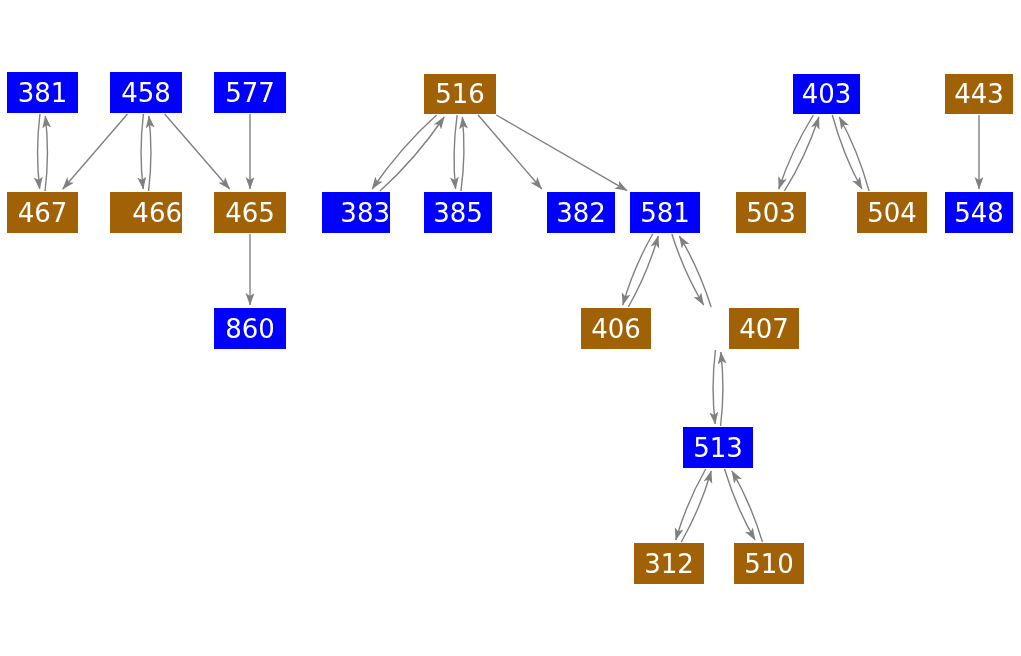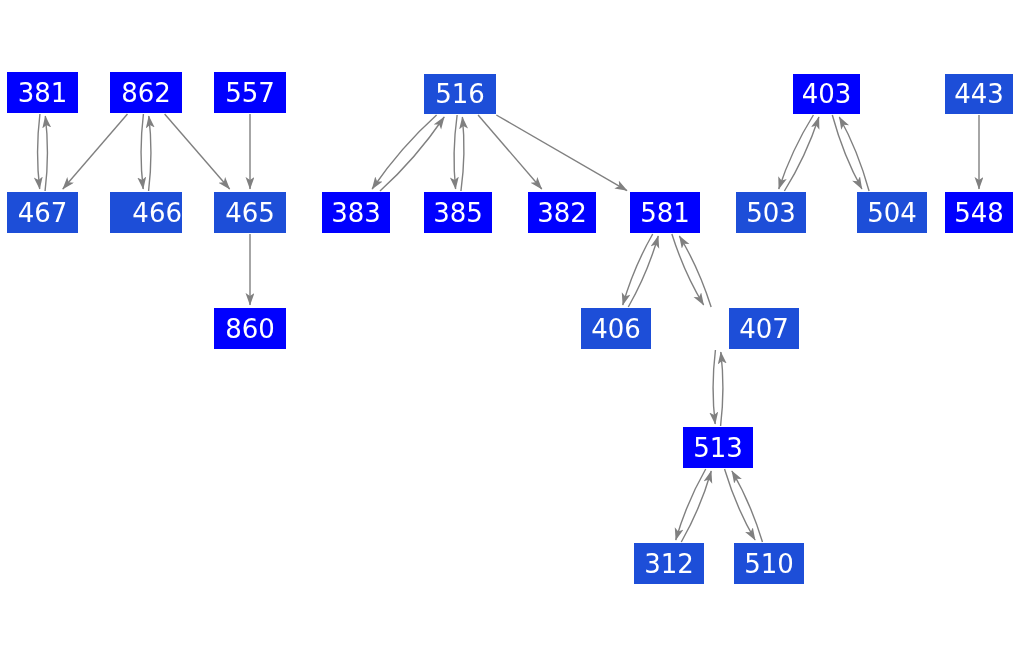--- a/index.html
+++ b/index.html
@@ -6,21 +6,21 @@
   html,body{margin:0;padding:0;background:#ffffff;}
   body{width:1021px;height:656px;overflow:hidden;
        font-family:"DejaVu Sans","Liberation Sans",sans-serif;}
   #stage{position:relative;width:851px;height:656px;background:#fff;}
   #edges{position:absolute;left:0;top:0;width:1021px;height:656px;}
   .node{position:absolute;display:flex;align-items:center;justify-content:center;
         color:#ffffff;font-size:26px;line-height:1;letter-spacing:0px;
         font-family:"DejaVu Sans","Liberation Sans",sans-serif;
         user-select:none;}
   .node.blue{background:#0000ff;}
-  .node.red{background:#1d4ed8;}
+  .node.red{background:#a16207;}
 </style>
 </head>
 <body>
 
 <div id="stage">
   <svg id="edges" viewBox="0 0 1021 656" xmlns="http://www.w3.org/2000/svg">
     <defs>
       <marker id="ah" markerWidth="10" markerHeight="10" refX="8.6" refY="3.2" orient="auto" markerUnits="strokeWidth">
         <path d="M0,0 L9,3.2 L0,6.4 L2.2,3.2 z" fill="#808080"></path>
       </marker>
@@ -55,47 +55,47 @@
         <path d="M832.2905405405405,115 Q843.64,156.16 861.9194178203763,189" marker-end="url(#ah)"></path>
         <path d="M869.0715894465894,191 Q857.86,150.34 839.3022719204828,117" marker-end="url(#ah)"></path>
         <path d="M979,115 L979,189" marker-end="url(#ah)"></path>
       </g>
   </svg>
   <div id="nodes">
       <div class="node blue" style="left: 7px; top: 72px; width: 71px; height: 41px;">
         <span>381</span>
       </div>
       <div class="node blue" style="left: 110px; top: 72px; width: 72px; height: 41px;">
-        <span>862</span>
+        <span>458</span>
       </div>
       <div class="node blue" style="left: 214px; top: 72px; width: 72px; height: 41px;">
-        <span>557</span>
+        <span>577</span>
       </div>
       <div class="node red" style="left: 7px; top: 192px; width: 71px; height: 41px;">
         <span>467</span>
       </div>
       <div class="node red" style="left: 110px; top: 192px; width: 72px; height: 41px; justify-content: flex-end;">
         <span>466</span>
       </div>
       <div class="node red" style="left: 214px; top: 192px; width: 72px; height: 41px;">
         <span>465</span>
       </div>
       <div class="node blue" style="left: 214px; top: 308px; width: 72px; height: 41px;">
         <span>860</span>
       </div>
       <div class="node red" style="left: 424px; top: 74px; width: 72px; height: 40px;">
         <span>516</span>
       </div>
-      <div class="node blue" style="left: 322px; top: 192px; width: 68px; height: 41px;">
+      <div class="node blue" style="left: 322px; top: 192px; width: 68px; height: 41px; justify-content: flex-end;">
         <span>383</span>
       </div>
       <div class="node blue" style="left: 424px; top: 192px; width: 68px; height: 41px;">
         <span>385</span>
       </div>
-      <div class="node blue" style="left: 528px; top: 192px; width: 68px; height: 41px;">
+      <div class="node blue" style="left: 547px; top: 192px; width: 68px; height: 41px;">
         <span>382</span>
       </div>
       <div class="node blue" style="left: 630px; top: 192px; width: 70px; height: 41px;">
         <span>581</span>
       </div>
       <div class="node red" style="left: 581px; top: 308px; width: 70px; height: 41px;">
         <span>406</span>
       </div>
       <div class="node red" style="left: 683px; top: 308px; width: 70px; height: 41px; margin-left: 46px;">
         <span>407</span>

